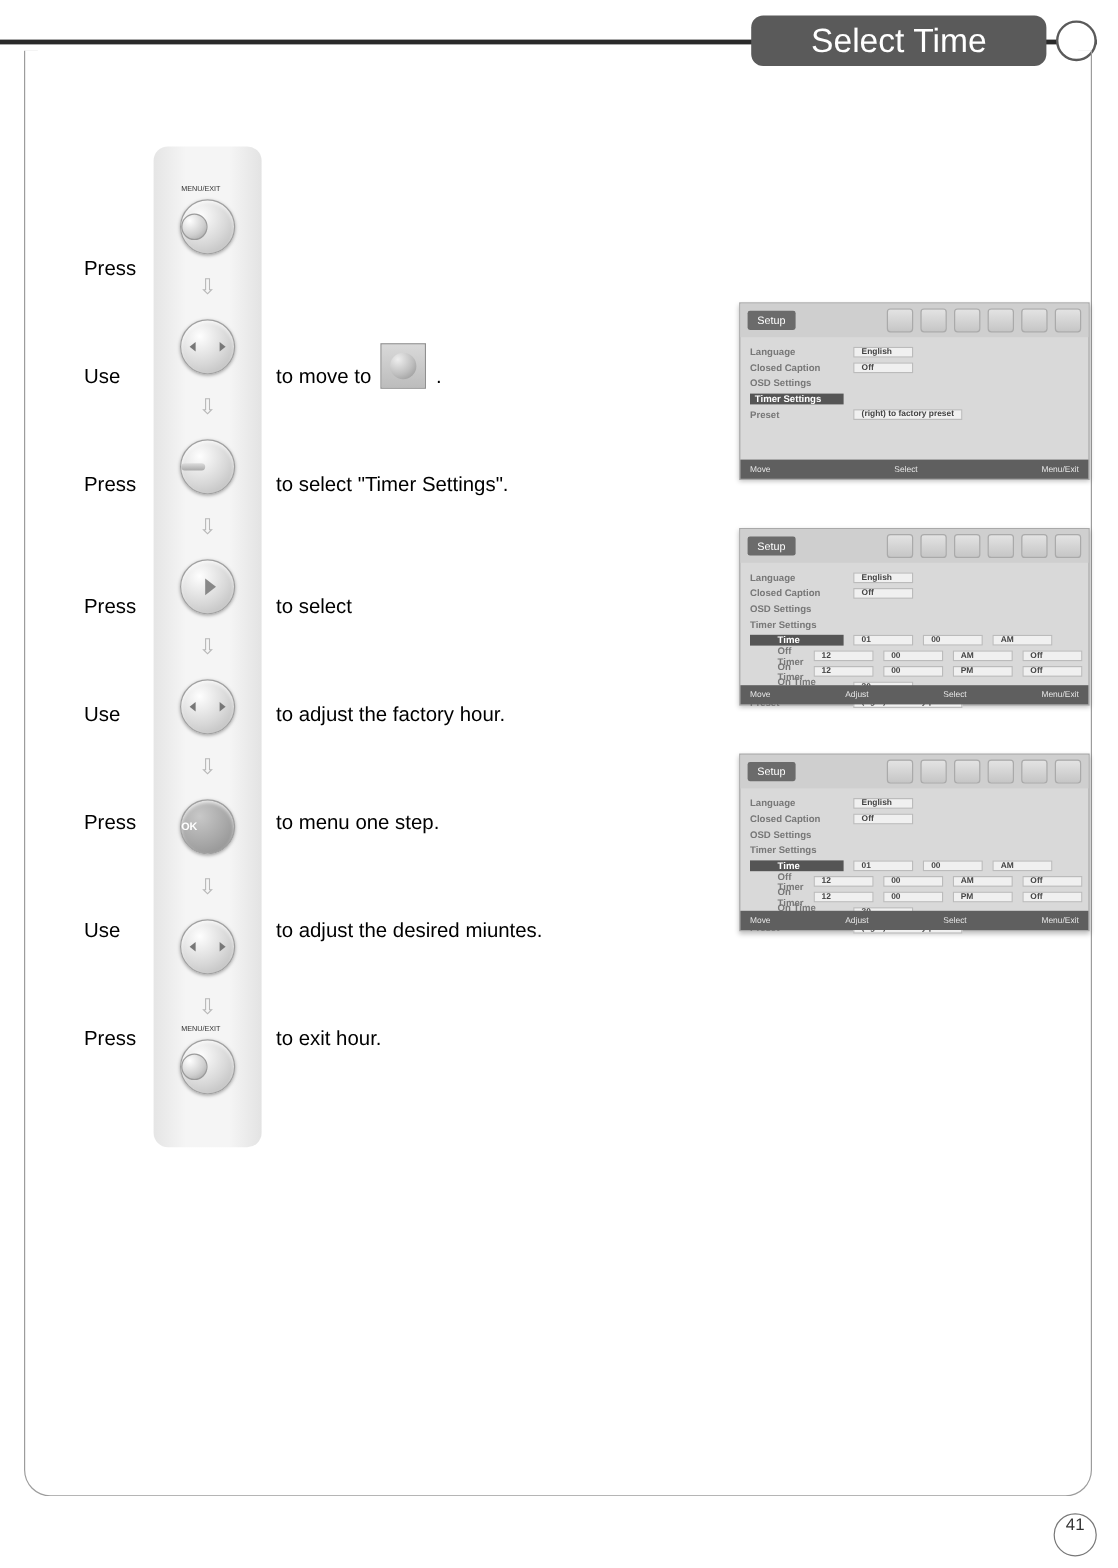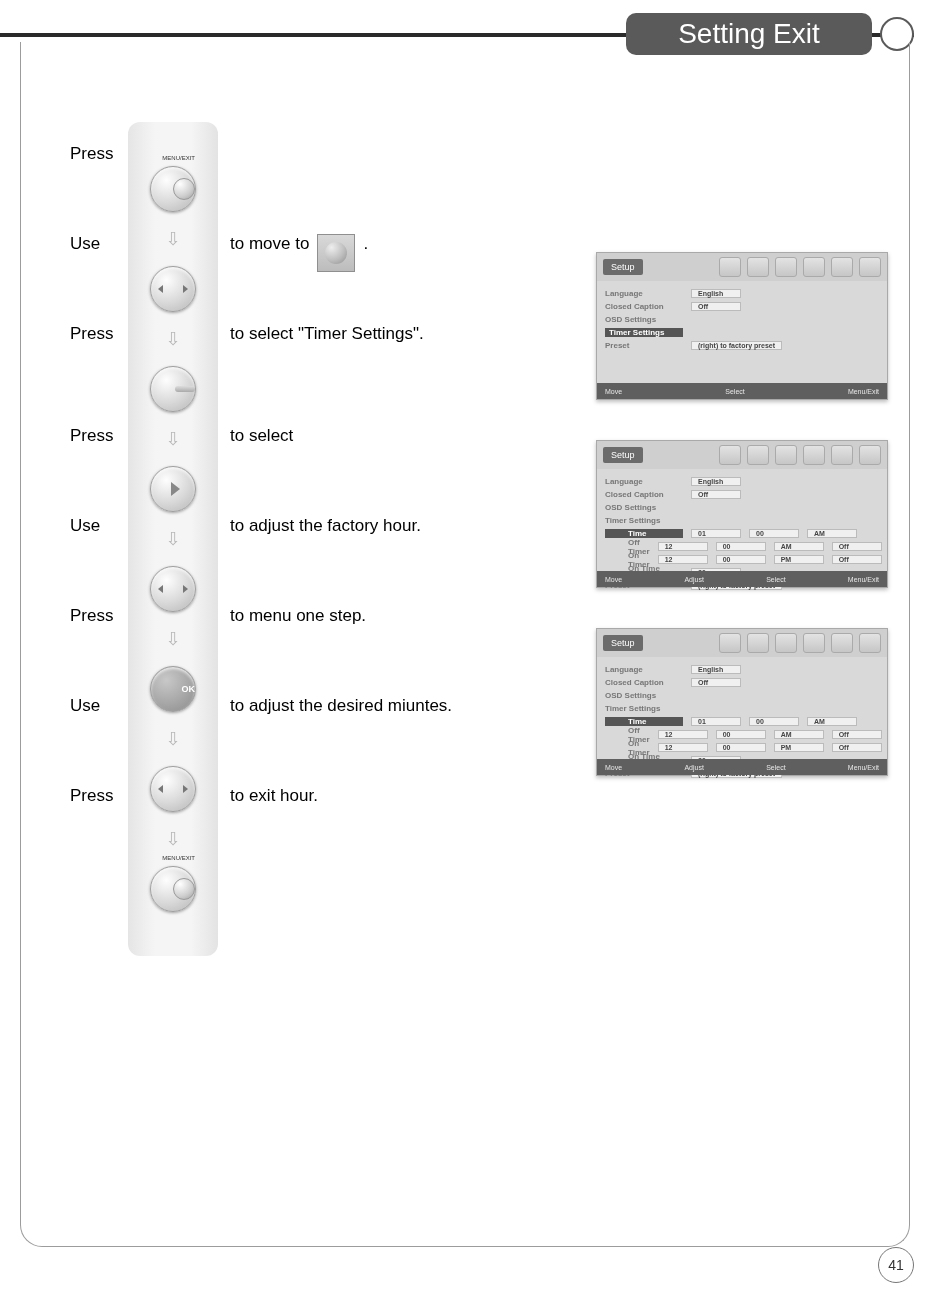--- a/index.html
+++ b/index.html
@@ -75,21 +75,21 @@
     width: 100%;
   }
   .btn {
     width: 46px; height: 46px;
     border-radius: 50%;
     background: radial-gradient(circle at 35% 30%, #fefefe, #d8d8d8 55%, #b5b5b5);
     border: 1px solid #a0a0a0;
     box-shadow: 0 1px 3px rgba(0,0,0,0.35), inset 0 2px 3px rgba(255,255,255,0.7);
     display: flex;
     align-items: center;
-    justify-content: flex-end;
+    justify-content: flex-start;
     font-size: 8px;
     color: #444;
     position: relative;
   }
   .btn-menu::before {
     content: "";
     position: absolute;
     top: -14px; left: 50%;
     transform: translateX(-50%);
     font-size: 7px;
@@ -145,21 +145,21 @@
     font-size: 18px;
   }
 
   
   .instr {
     position: absolute;
     left: 70px;
     font-size: 17px;
     color: #000;
     display: flex;
-    align-items: flex-start;
+    align-items: flex-end;
     height: 90px;
   }
   .instr .pre  { width: 60px; }
   .instr .gap  { width: 100px; }
   .instr .post { }
   .instr .mini-icon {
     width: 38px; height: 38px;
     background: linear-gradient(#d9d9d9,#bcbcbc);
     border: 1px solid #8f8f8f;
     margin: 0 8px;
@@ -170,21 +170,21 @@
   .mini-icon .ball {
     width: 22px; height: 22px;
     border-radius: 50%;
     background: radial-gradient(circle at 30% 25%, #eee, #bfbfbf 55%, #8f8f8f);
   }
 
   
   .osd {
     position: absolute;
     width: 292px; height: 148px;
-    right: 44px;
+    right: 24px;
     border: 1px solid #a9a9a9;
     box-shadow: 0 2px 4px rgba(0,0,0,0.25);
     background: #d9d9d9;
     font-size: 8px;
     color: #444;
   }
   .osd .topbar {
     height: 28px;
     background: #cfcfcf;
     display: flex;
@@ -238,38 +238,38 @@
     align-items: center;
     justify-content: space-between;
     padding: 0 8px;
     font-size: 7px;
   }
   .osd .foot .fi { display: inline-block; }
 
   
   .pagenum {
     position: absolute;
-    right: 18px; bottom: 24px;
+    right: 18px; bottom: 10px;
     width: 36px; height: 36px;
     border: 1px solid #777;
     border-radius: 50%;
     display: flex;
-    align-items: center;
+    align-items: flex-start;
     justify-content: center;
     font-size: 14px;
     color: #333;
   }
 </style>
 </head>
 <body>
 
 <div class="hdr">
   <div class="hdr-line"></div>
   <div class="hdr-tab">
-    <span>Setting Exit</span>
+    <span>Select Time</span>
   </div>
   <div class="hdr-circle"></div>
 </div>
 
 <div class="panel"></div>
 
 <div class="btncol">
 
   <div class="btn-wrap">
     <div class="btn btn-menu">

